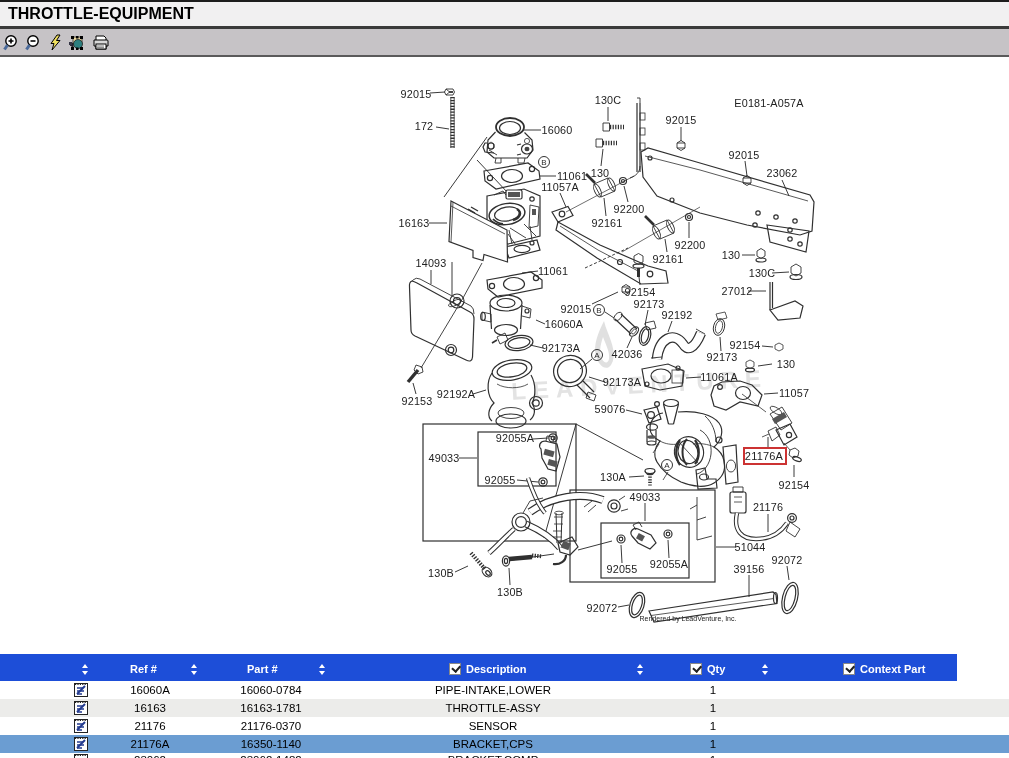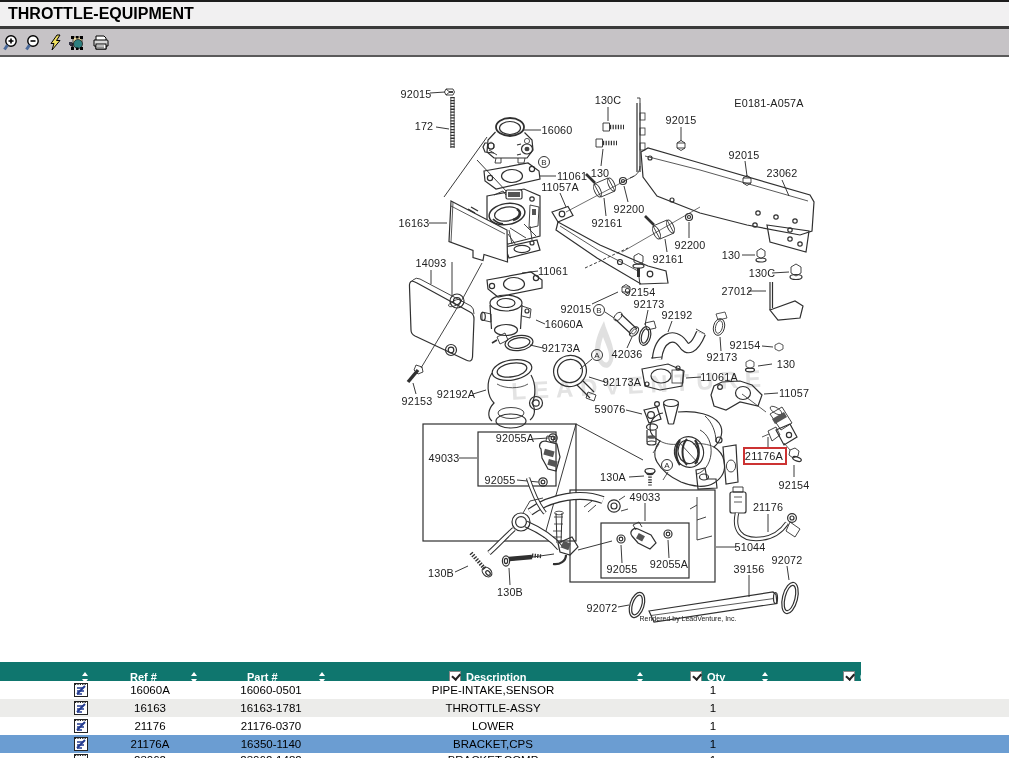--- a/index.html
+++ b/index.html
@@ -7,21 +7,21 @@
        font-family:"Liberation Sans",sans-serif;}
   .topline{position:absolute;left:0;top:0;width:1009px;height:2px;background:#1c1c1c;}
   .titlebar{position:absolute;left:0;top:2px;width:1009px;height:24px;background:#f1f0f1;}
   .titlebar span{position:absolute;left:8px;top:3px;font-size:16px;font-weight:bold;color:#000;letter-spacing:0px;}
   .sep{position:absolute;left:0;top:26px;width:1009px;height:3px;background:#3a3a3a;}
   .toolbar{position:absolute;left:0;top:29px;width:1009px;height:26px;background:#c6c3c6;}
   .tbline{position:absolute;left:0;top:55px;width:1009px;height:2px;background:#5a5a5a;}
   .ticon{position:absolute;top:5px;}
   
   .tbl{position:absolute;left:0;top:650px;width:1009px;height:108px;}
-  .thead{position:absolute;left:0;top:12px;width:861px;height:31px;background:#0f766e;}
+  .thead{position:absolute;left:0;top:4px;width:957px;height:31px;background:#1d4ed8;}
   .th{position:absolute;color:#fff;font-size:11px;font-weight:bold;top:9px;}
   .row{position:absolute;left:0;width:1009px;height:18px;}
   .cell{position:absolute;top:3px;font-size:11.5px;color:#000;text-align:center;}
   .sortarr{display:inline-block;position:absolute;width:7px;height:11px;top:10px;}
   .sortarr i{position:absolute;left:0;width:0;height:0;border-left:3.5px solid transparent;border-right:3.5px solid transparent;}
   .sortarr .up{top:0;border-bottom:4.5px solid #fff;}
   .sortarr .dn{bottom:0;border-top:4.5px solid #fff;}
   .hcb{position:absolute;top:9px;width:10px;height:10px;background:#fff;border:1px solid #888;}
   .hcb:after{content:"";position:absolute;left:1.5px;top:1px;width:6px;height:3.5px;border-left:2px solid #222;border-bottom:2px solid #222;transform:rotate(-48deg);}
 </style>
@@ -558,22 +558,22 @@
       </span>
   </div>
   <div class="row" style="top:31px;background:#ffffff">
     <svg style="position:absolute;left:74px;top:2px" width="14" height="14" viewBox="0 0 14 14">
         <rect x="0.5" y="0.5" width="13" height="13" fill="#fff" stroke="#222"></rect>
         <path d="M1 1h12" stroke="#222" stroke-dasharray="1.2,1.2" stroke-width="2"></path>
         <path d="M3 5h6M3 8h7M3 11h5" stroke="#223a8f" stroke-width="1.4"></path>
         <path d="M3 11L11 3" stroke="#223a8f" stroke-width="2"></path>
       </svg>
     <span class="cell" style="left:110px;width:80px">16060A</span>
-    <span class="cell" style="left:231px;width:80px">16060-0501</span>
-    <span class="cell" style="left:413px;width:160px">PIPE-INTAKE,SENSOR</span>
+    <span class="cell" style="left:231px;width:80px">16060-0784</span>
+    <span class="cell" style="left:413px;width:160px">PIPE-INTAKE,LOWER</span>
     <span class="cell" style="left:693px;width:40px">1</span>
   </div>
   <div class="row" style="top:49px;background:#ececea">
     <svg style="position:absolute;left:74px;top:2px" width="14" height="14" viewBox="0 0 14 14">
         <rect x="0.5" y="0.5" width="13" height="13" fill="#fff" stroke="#222"></rect>
         <path d="M1 1h12" stroke="#222" stroke-dasharray="1.2,1.2" stroke-width="2"></path>
         <path d="M3 5h6M3 8h7M3 11h5" stroke="#223a8f" stroke-width="1.4"></path>
         <path d="M3 11L11 3" stroke="#223a8f" stroke-width="2"></path>
       </svg>
     <span class="cell" style="left:110px;width:80px">16163</span>
@@ -583,21 +583,21 @@
   </div>
   <div class="row" style="top:67px;background:#ffffff">
     <svg style="position:absolute;left:74px;top:2px" width="14" height="14" viewBox="0 0 14 14">
         <rect x="0.5" y="0.5" width="13" height="13" fill="#fff" stroke="#222"></rect>
         <path d="M1 1h12" stroke="#222" stroke-dasharray="1.2,1.2" stroke-width="2"></path>
         <path d="M3 5h6M3 8h7M3 11h5" stroke="#223a8f" stroke-width="1.4"></path>
         <path d="M3 11L11 3" stroke="#223a8f" stroke-width="2"></path>
       </svg>
     <span class="cell" style="left:110px;width:80px">21176</span>
     <span class="cell" style="left:231px;width:80px">21176-0370</span>
-    <span class="cell" style="left:413px;width:160px">LOWER</span>
+    <span class="cell" style="left:413px;width:160px">SENSOR</span>
     <span class="cell" style="left:693px;width:40px">1</span>
   </div>
   <div class="row" style="top:85px;background:#6b9dd2">
     <svg style="position:absolute;left:74px;top:2px" width="14" height="14" viewBox="0 0 14 14">
         <rect x="0.5" y="0.5" width="13" height="13" fill="#fff" stroke="#222"></rect>
         <path d="M1 1h12" stroke="#222" stroke-dasharray="1.2,1.2" stroke-width="2"></path>
         <path d="M3 5h6M3 8h7M3 11h5" stroke="#223a8f" stroke-width="1.4"></path>
         <path d="M3 11L11 3" stroke="#223a8f" stroke-width="2"></path>
       </svg>
     <span class="cell" style="left:110px;width:80px">21176A</span>

